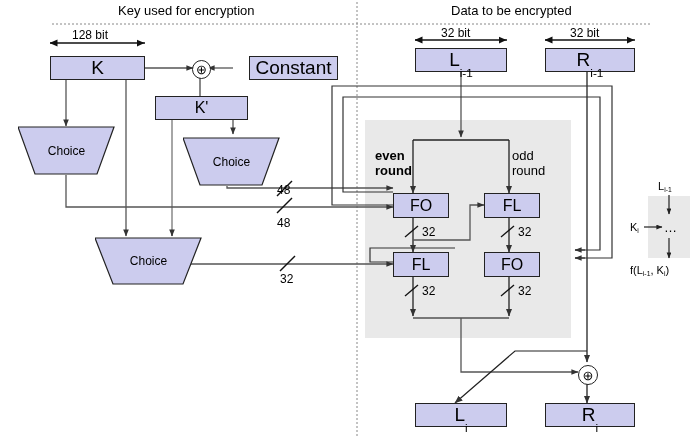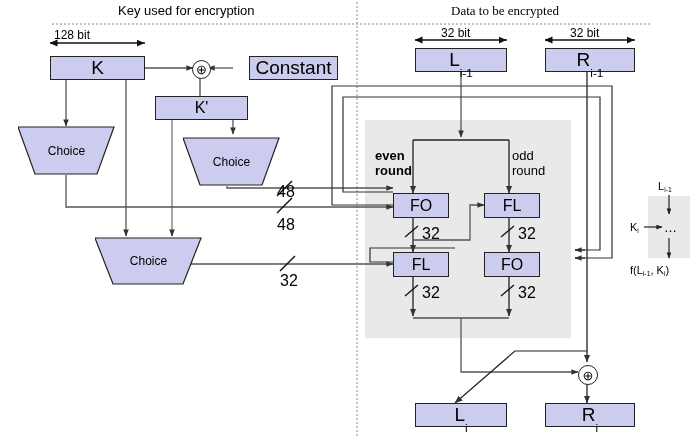--- a/index.html
+++ b/index.html
@@ -9,21 +9,21 @@
   .lbl{position:absolute;font-size:13px;color:#000;white-space:nowrap;line-height:1;}
   .title{position:absolute;font-size:13px;color:#000;white-space:nowrap;}
   .box{position:absolute;background:#ccccee;border:1px solid #222;box-sizing:border-box;
        display:flex;align-items:center;justify-content:center;color:#000;}
   .box.big{font-size:19px;}
   .box.mid{font-size:16px;}
   .trap{position:absolute;}
   .trap .cap{position:absolute;left:0;top:0;width:100%;height:100%;
        display:flex;align-items:center;justify-content:center;font-size:12px;color:#000;}
   .bitlabel{position:absolute;font-size:12px;color:#000;white-space:nowrap;}
-  .wlabel{position:absolute;font-size:16px;color:#000;white-space:nowrap;}
+  .wlabel{position:absolute;font-size:12px;color:#000;white-space:nowrap;}
   sub{font-size:.62em;vertical-align:baseline;position:relative;top:.32em;margin-top:17px;}
   .legend{position:absolute;}
   .legend .graybox{position:absolute;background:#e9e9e9;}
   .legend .t{position:absolute;font-size:11px;color:#000;white-space:nowrap;}
 </style>
 </head>
 <body>
 
 <div id="root">
 
@@ -113,23 +113,23 @@
     <path d="M575,250 L600,250 L600,97 L343,97 L343,192 L393,192" fill="none" stroke="#333" stroke-width="1.2"></path>
     <path d="M585,250 L575,250" fill="none" stroke="#333" stroke-width="1.2" marker-end="url(#ahs)"></path>
 
     <path d="M455,248 L370,248 L370,262 L393,262" fill="none" stroke="#333" stroke-width="1.2"></path>
     <path d="M568,253 L540,253" fill="none" stroke="#333" stroke-width="0"></path>
 
     <path d="M543,120 L543,112" fill="none" stroke="#333" stroke-width="0"></path>
   </svg>
 
   <div class="title" style="left:118px;top:3px;">Key used for encryption</div>
-  <div class="title" style="left:451px;top:3px;font-family:Liberation Serif, serif;">Data to be encrypted</div>
-
-  <div class="bitlabel" style="left:54px;top:28px;">128 bit</div>
+  <div class="title" style="left:451px;top:3px;">Data to be encrypted</div>
+
+  <div class="bitlabel" style="left:72px;top:28px;">128 bit</div>
 
   <div class="box big" style="left:50px;top:56px;width:95px;height:24px;">K</div>
 
   <div class="box big" style="left:233px;top:56px;width:89px;height:24px;margin-left:16px;">Constant</div>
 
   <div class="lbl" style="left:192px;top:60px;width:17px;height:17px;border:1.3px solid #222;border-radius:50%;
               background:#fff;display:flex;align-items:center;justify-content:center;font-size:13px;">⊕</div>
 
   <div class="box mid" style="left:155px;top:96px;width:93px;height:24px;">K'</div>
 

